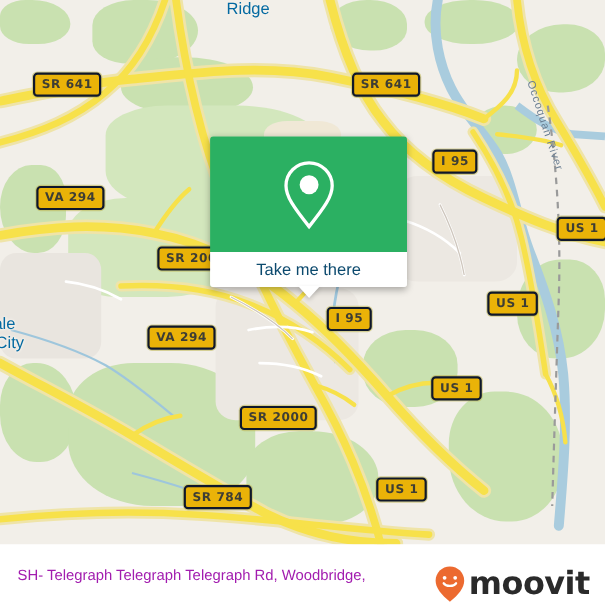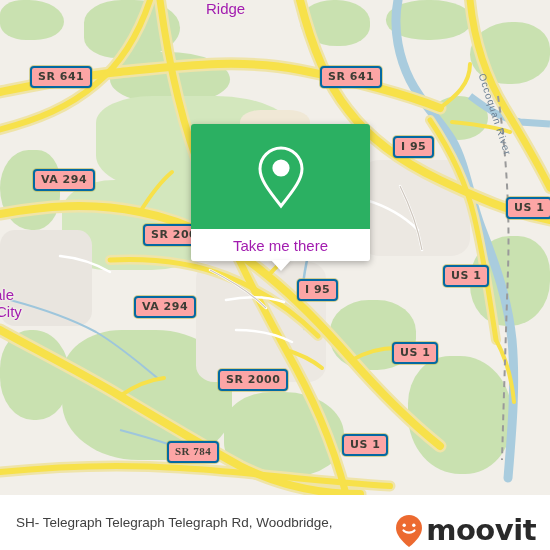--- a/index.html
+++ b/index.html
@@ -38,39 +38,39 @@
   .resid  { background: #e9e5df; }
   .builtup{ background: #ece8e2; }
   .sand   { background: #f0e8d6; }
 
   
   svg.roads { position: absolute; left: 0; top: 0; }
 
   
   .shield {
     position: absolute;
-    background: #fca5a5;
-    border: 2px solid #0369a1;
+    background: #eab308;
+    border: 2px solid #0f172a;
     border-radius: 4px;
     color: #3d3d35;
     font-family: "DejaVu Sans", sans-serif;
     font-size: 11px;
     font-weight: bold;
     letter-spacing: 0.5px;
     line-height: 15px;
     padding: 1px 6px 2px 6px;
     white-space: nowrap;
     box-shadow: 0 0 0 1px rgba(190,180,80,0.55);
     text-align: left;
   }
 
   
   .place {
     position: absolute;
-    color: #a21caf;
+    color: #0369a1;
     font-family: "Liberation Sans", sans-serif;
     font-size: 15px;
     white-space: nowrap;
     text-shadow:
        1px 0 2px #f4f1eb, -1px 0 2px #f4f1eb,
        0 1px 2px #f4f1eb, 0 -1px 2px #f4f1eb;
   }
 
   .riverlabel {
     position: absolute;
@@ -120,21 +120,21 @@
   #callout-label {
     position: absolute;
     left: 0; top: 105px;
     width: 179px;
     height: 32px;
     background: #ffffff;
     border-radius: 0 0 3px 3px;
     display: flex;
     align-items: center;
     justify-content: center;
-    color: #a21caf;
+    color: #0c4a6e;
     font-size: 15px;
   }
   #callout-tail {
     position: absolute;
     left: 80px;
     top: 136px;
     width: 0; height: 0;
     border-left: 10px solid transparent;
     border-right: 10px solid transparent;
     border-top: 11px solid #ffffff;
@@ -148,21 +148,21 @@
     left: 0; top: 495px;
     width: 550px; height: 55px;
     background: #ffffff;
     display: flex;
     align-items: center;
     justify-content: space-between;
     padding: 0 14px 0 16px;
     box-sizing: border-box;
   }
   #footer-address {
-    color: #404040;
+    color: #a21caf;
     font-size: 13.5px;
     line-height: 19px;
     max-width: 400px;
   }
   #brand {
     display: flex;
     align-items: center;
     gap: 2px;
     margin-top: 16px;
   }
@@ -279,21 +279,21 @@
       <div class="shield" style="left:393px; top:136px;">I 95</div>
       <div class="shield" style="left:506px; top:197px;">US 1</div>
       <div class="shield" style="left:33px;  top:169px;">VA 294</div>
       <div class="shield" style="left:143px; top:224px;">SR 2000</div>
       <div class="shield" style="left:443px; top:265px;">US 1</div>
       <div class="shield" style="left:297px; top:279px;">I 95</div>
       <div class="shield" style="left:134px; top:296px;">VA 294</div>
       <div class="shield" style="left:392px; top:342px;">US 1</div>
       <div class="shield" style="left:218px; top:369px;">SR 2000</div>
       <div class="shield" style="left:342px; top:434px;">US 1</div>
-      <div class="shield" style="left:167px; top:441px;font-family:Liberation Serif, serif;">SR 784</div>
+      <div class="shield" style="left:167px; top:441px;">SR 784</div>
     </div>
 
 
     <div id="callout">
       <div id="callout-green">
         <svg id="pin-icon" width="56" height="66" viewBox="0 0 56 66">
           <path d="M28 4 C16.5 4 7 13.3 7 24.8 C7 34.6 14 44.5 28 62 C42 44.5 49 34.6 49 24.8 C49 13.3 39.5 4 28 4 Z" fill="none" stroke="#ffffff" stroke-width="3"></path>
           <circle cx="28" cy="24" r="8.6" fill="#ffffff"></circle>
         </svg>
       </div>

